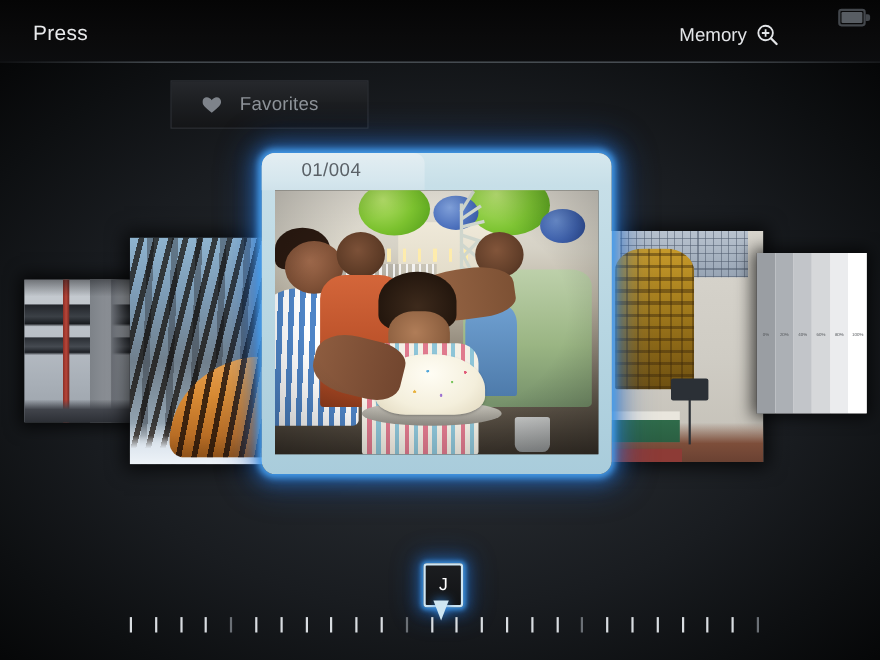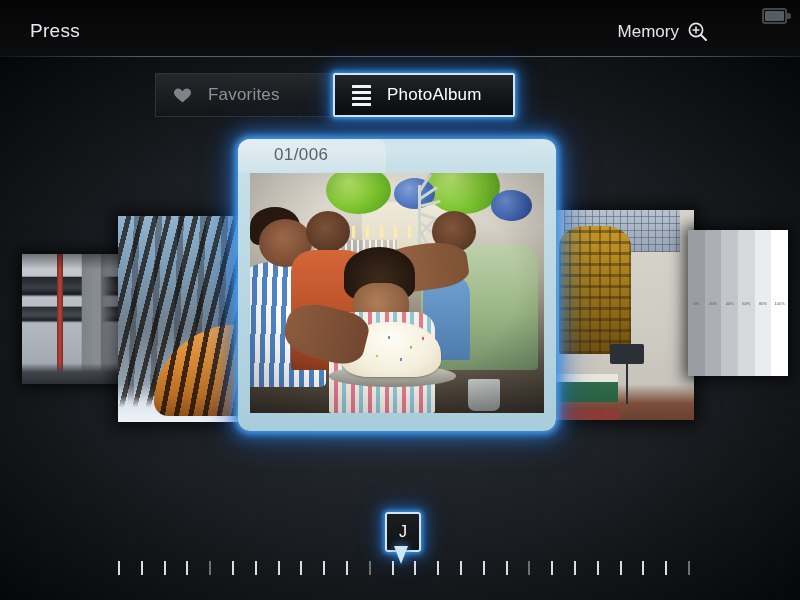--- a/index.html
+++ b/index.html
@@ -97,21 +97,21 @@
     align-items: center;
     height: 40px;
   }
   .tab {
     display: flex;
     align-items: center;
     height: 44px;
     box-sizing: border-box;
     background: linear-gradient(to bottom, #26282c 0%, #1c1e21 48%, #141517 100%);
     border: 1px solid #2e3136;
-    padding: 0 14px 0 14px;
+    padding: 0 14px 0 24px;
     position: relative;
   }
   .tab .tab-ico {
     width: 24px;
     display: flex;
     justify-content: center;
     align-items: center;
     flex: 0 0 auto;
   }
   .tab .tab-label {
@@ -523,31 +523,20 @@
 
     <div class="tab" id="tab-favorites">
       <span class="tab-ico">
         <svg class="heart" viewBox="0 0 17 15">
           <path d="M8.5 14.4 C 2.0 9.6 0 7.2 0 4.6 C 0 2.0 1.9 0.4 4.0 0.4 C 5.8 0.4 7.6 1.6 8.5 3.2 C 9.4 1.6 11.2 0.4 13.0 0.4 C 15.1 0.4 17 2.0 17 4.6 C 17 7.2 15 9.6 8.5 14.4 Z" fill="#7e838a"></path>
         </svg>
       </span>
       <span class="tab-label">Favorites</span>
     </div>
 
-    <div class="tab" id="tab-photoalbum">
-      <span class="tab-ico">
-        <span class="hamburger">
-          <i></i>
-            <i></i>
-            <i></i>
-            <i></i>
-        </span>
-      </span>
-      <span class="tab-label">PhotoAlbum</span>
-    </div>
 
   </div>
 
   <div id="strip">
 
     <div class="thumb" id="thumb-far-left">
       <div class="inner"></div>
     </div>
 
     <div class="thumb" id="thumb-left">
@@ -575,21 +564,21 @@
           <div class="gs-band" style="background: rgb(235, 236, 238);">80%</div>
           <div class="gs-band" style="background: rgb(255, 255, 255);">100%</div>
         </div>
     </div>
   </div>
 
   <div id="mainframe">
     <div class="glow"></div>
     <div class="plate"></div>
     <div class="tabnotch"></div>
-    <div id="counter">01/006</div>
+    <div id="counter">01/004</div>
 
     <div id="photo">
       <div class="scene">
         <div class="p-bg"></div>
         <div class="p-wallpanel"></div>
         <div class="balloon b1"></div>
         <div class="balloon b2"></div>
         <div class="balloon b3"></div>
         <div class="balloon b4"></div>
         <div class="p-lights"></div>

